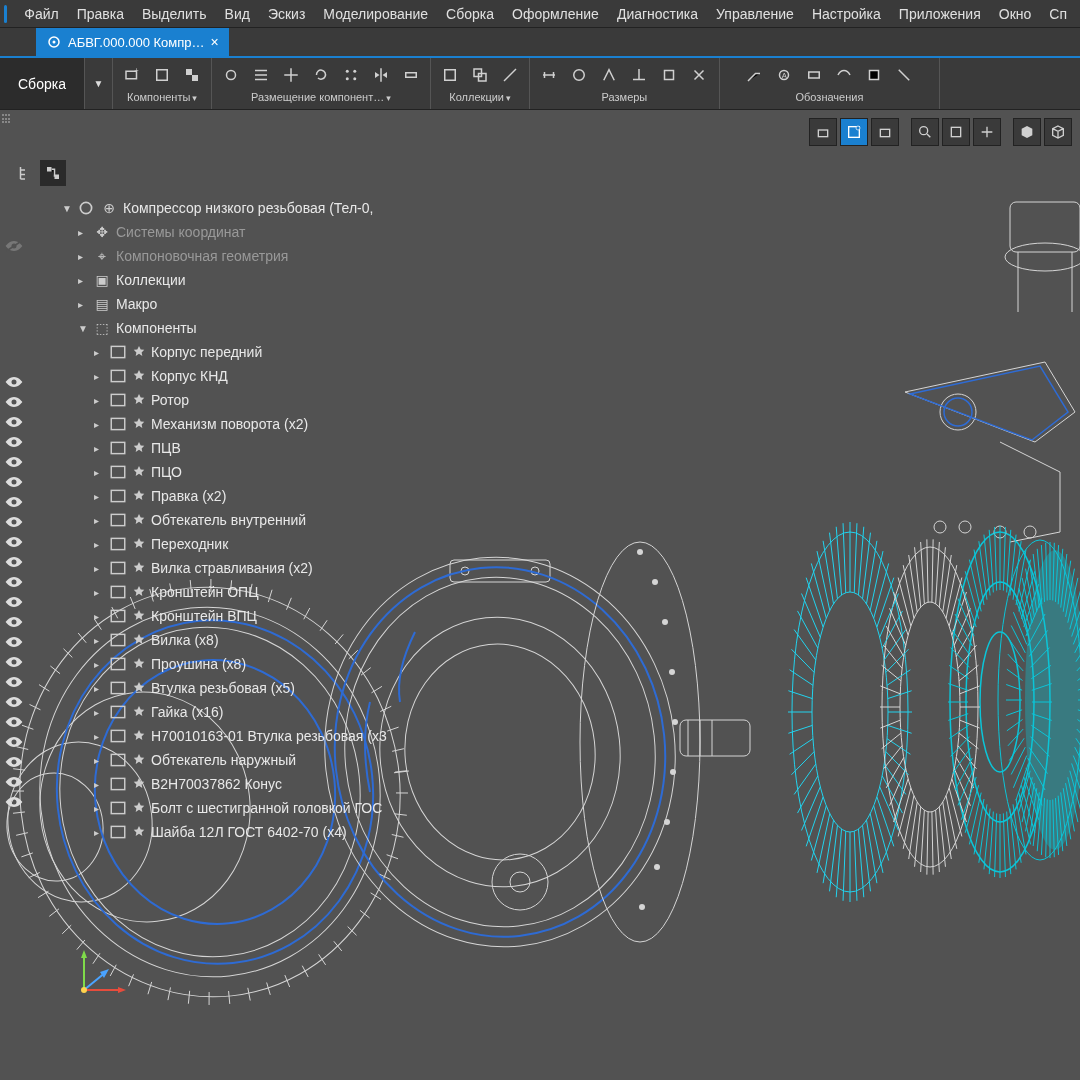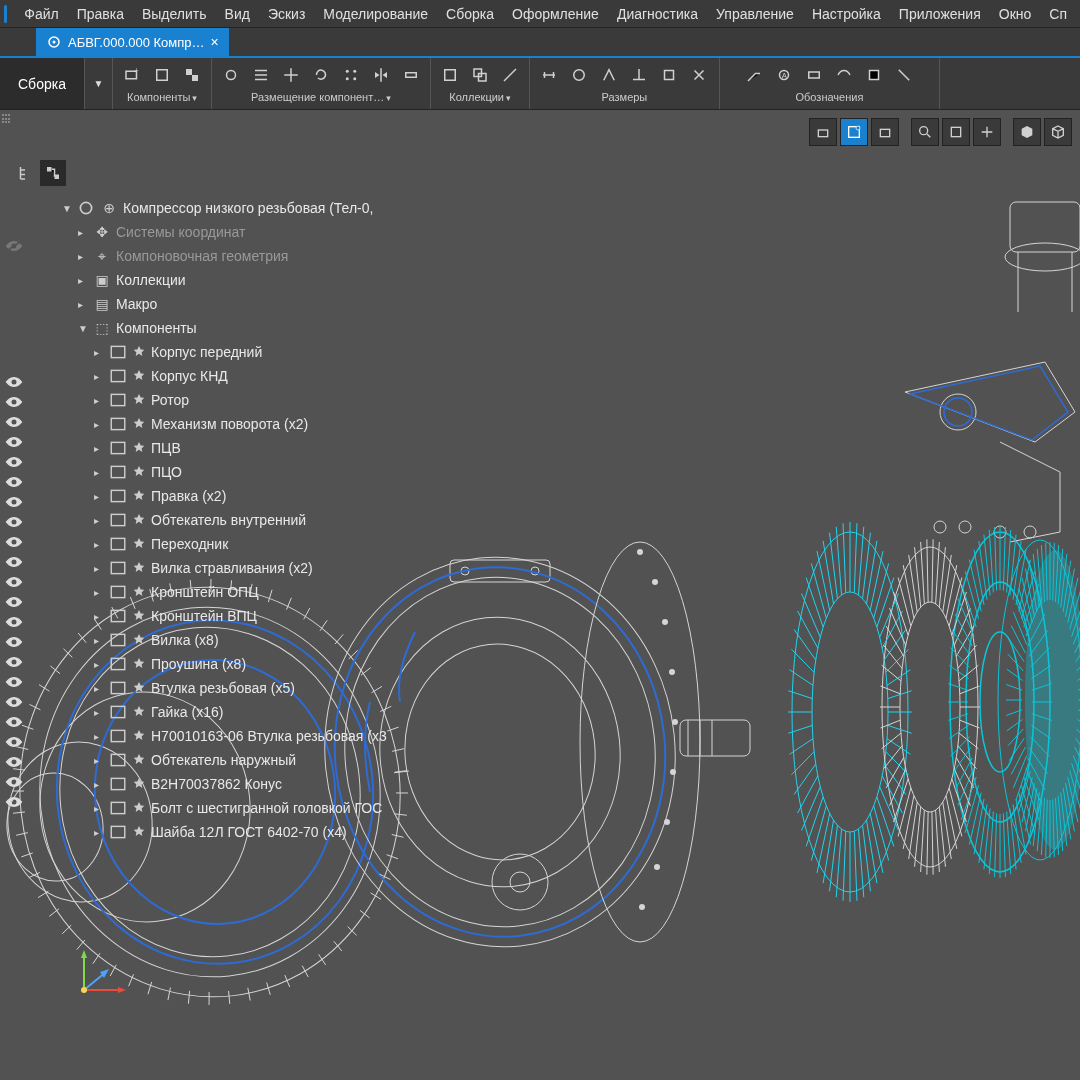--- a/index.html
+++ b/index.html
@@ -1047,21 +1047,21 @@
           <span class="ico">
             <svg viewBox="0 0 16 16">
               <rect x="2" y="3" width="12" height="10" fill="none" stroke="#ccc" stroke-width="1.3"></rect>
             </svg>
           </span>
           <span class="pin">
             <svg viewBox="0 0 16 16">
               <path fill="#ccc" d="M8 1l2 4 4 .5-3 3 .8 4L8 10l-3.8 2.5.8-4-3-3L6 5z"></path>
             </svg>
           </span>
-          <span>Н70010163-06 Втулка резьбовая (x3</span>
+          <span>Н70010163-01 Втулка резьбовая (x3</span>
         </div>
         <div class="node indent2">
           <span class="caret">▸</span>
           <span class="ico">
             <svg viewBox="0 0 16 16">
               <rect x="2" y="3" width="12" height="10" fill="none" stroke="#ccc" stroke-width="1.3"></rect>
             </svg>
           </span>
           <span class="pin">
             <svg viewBox="0 0 16 16">

